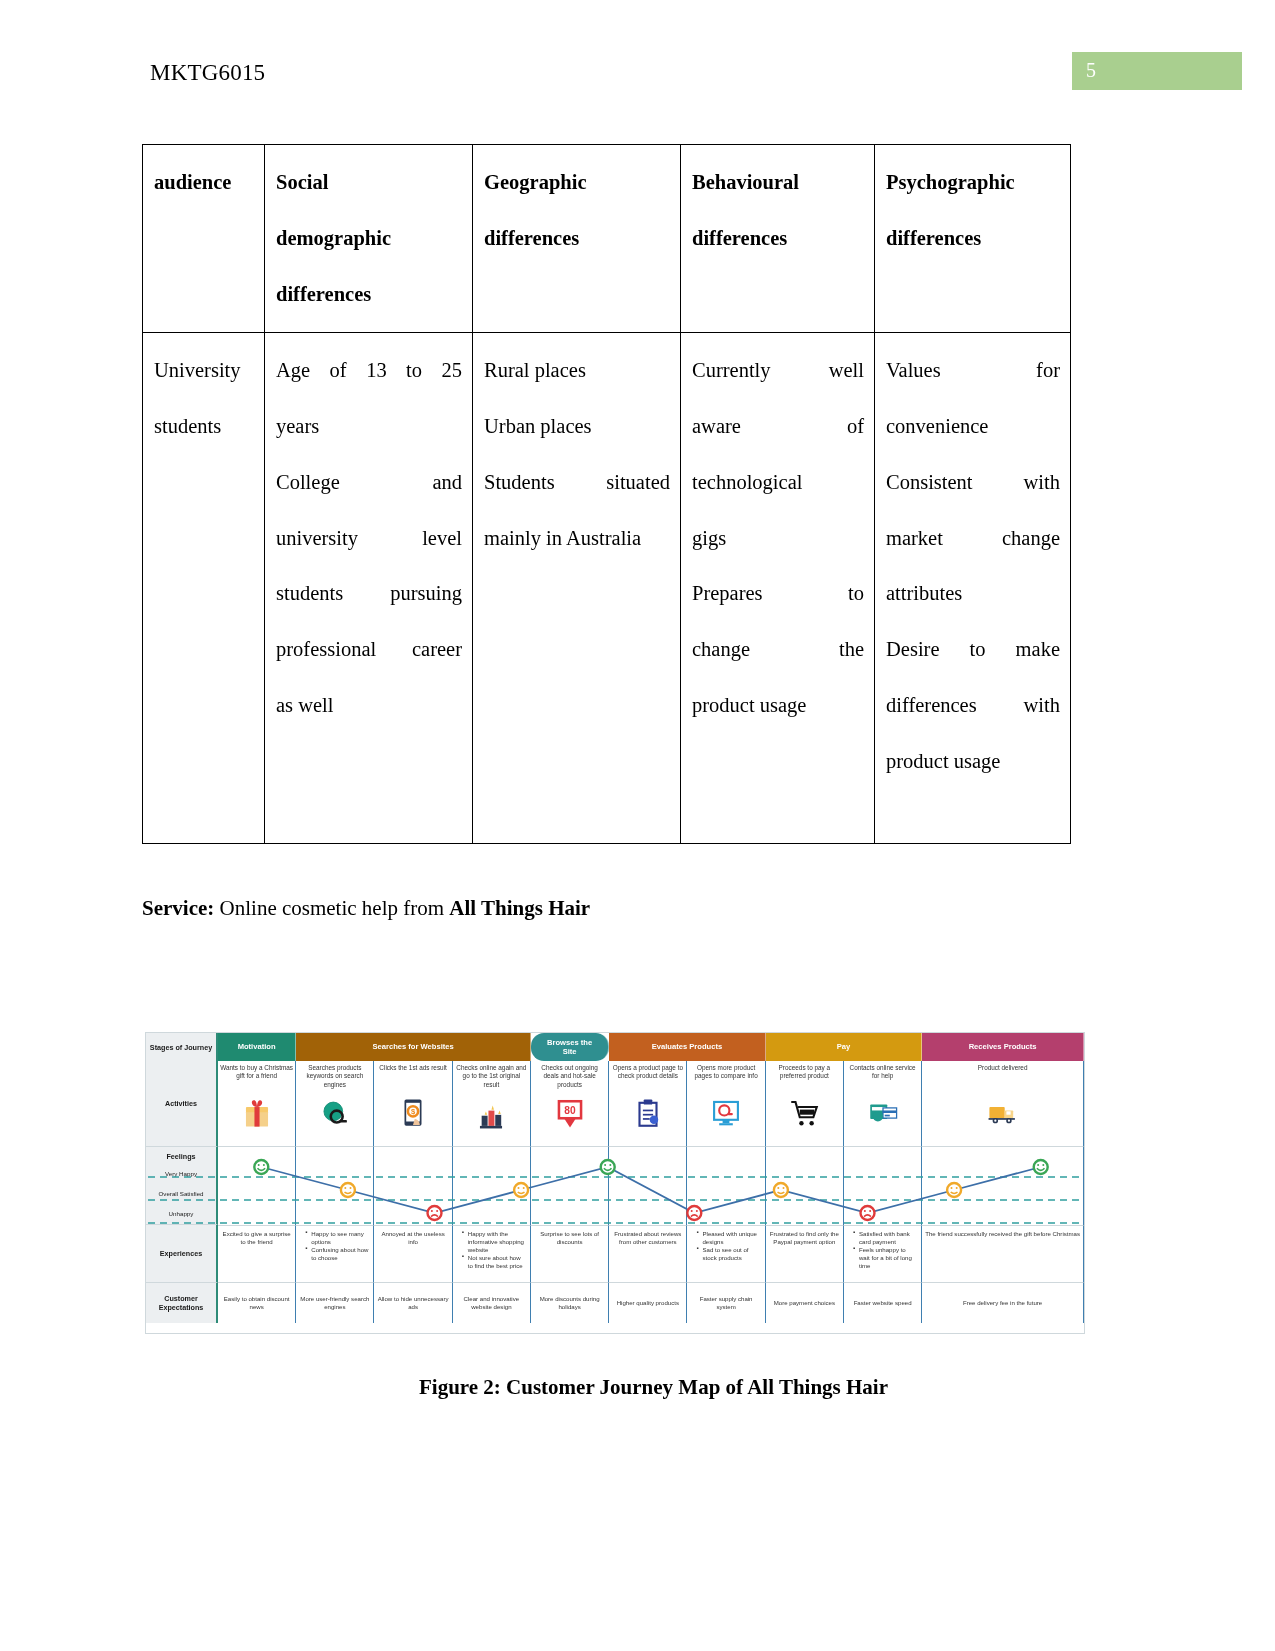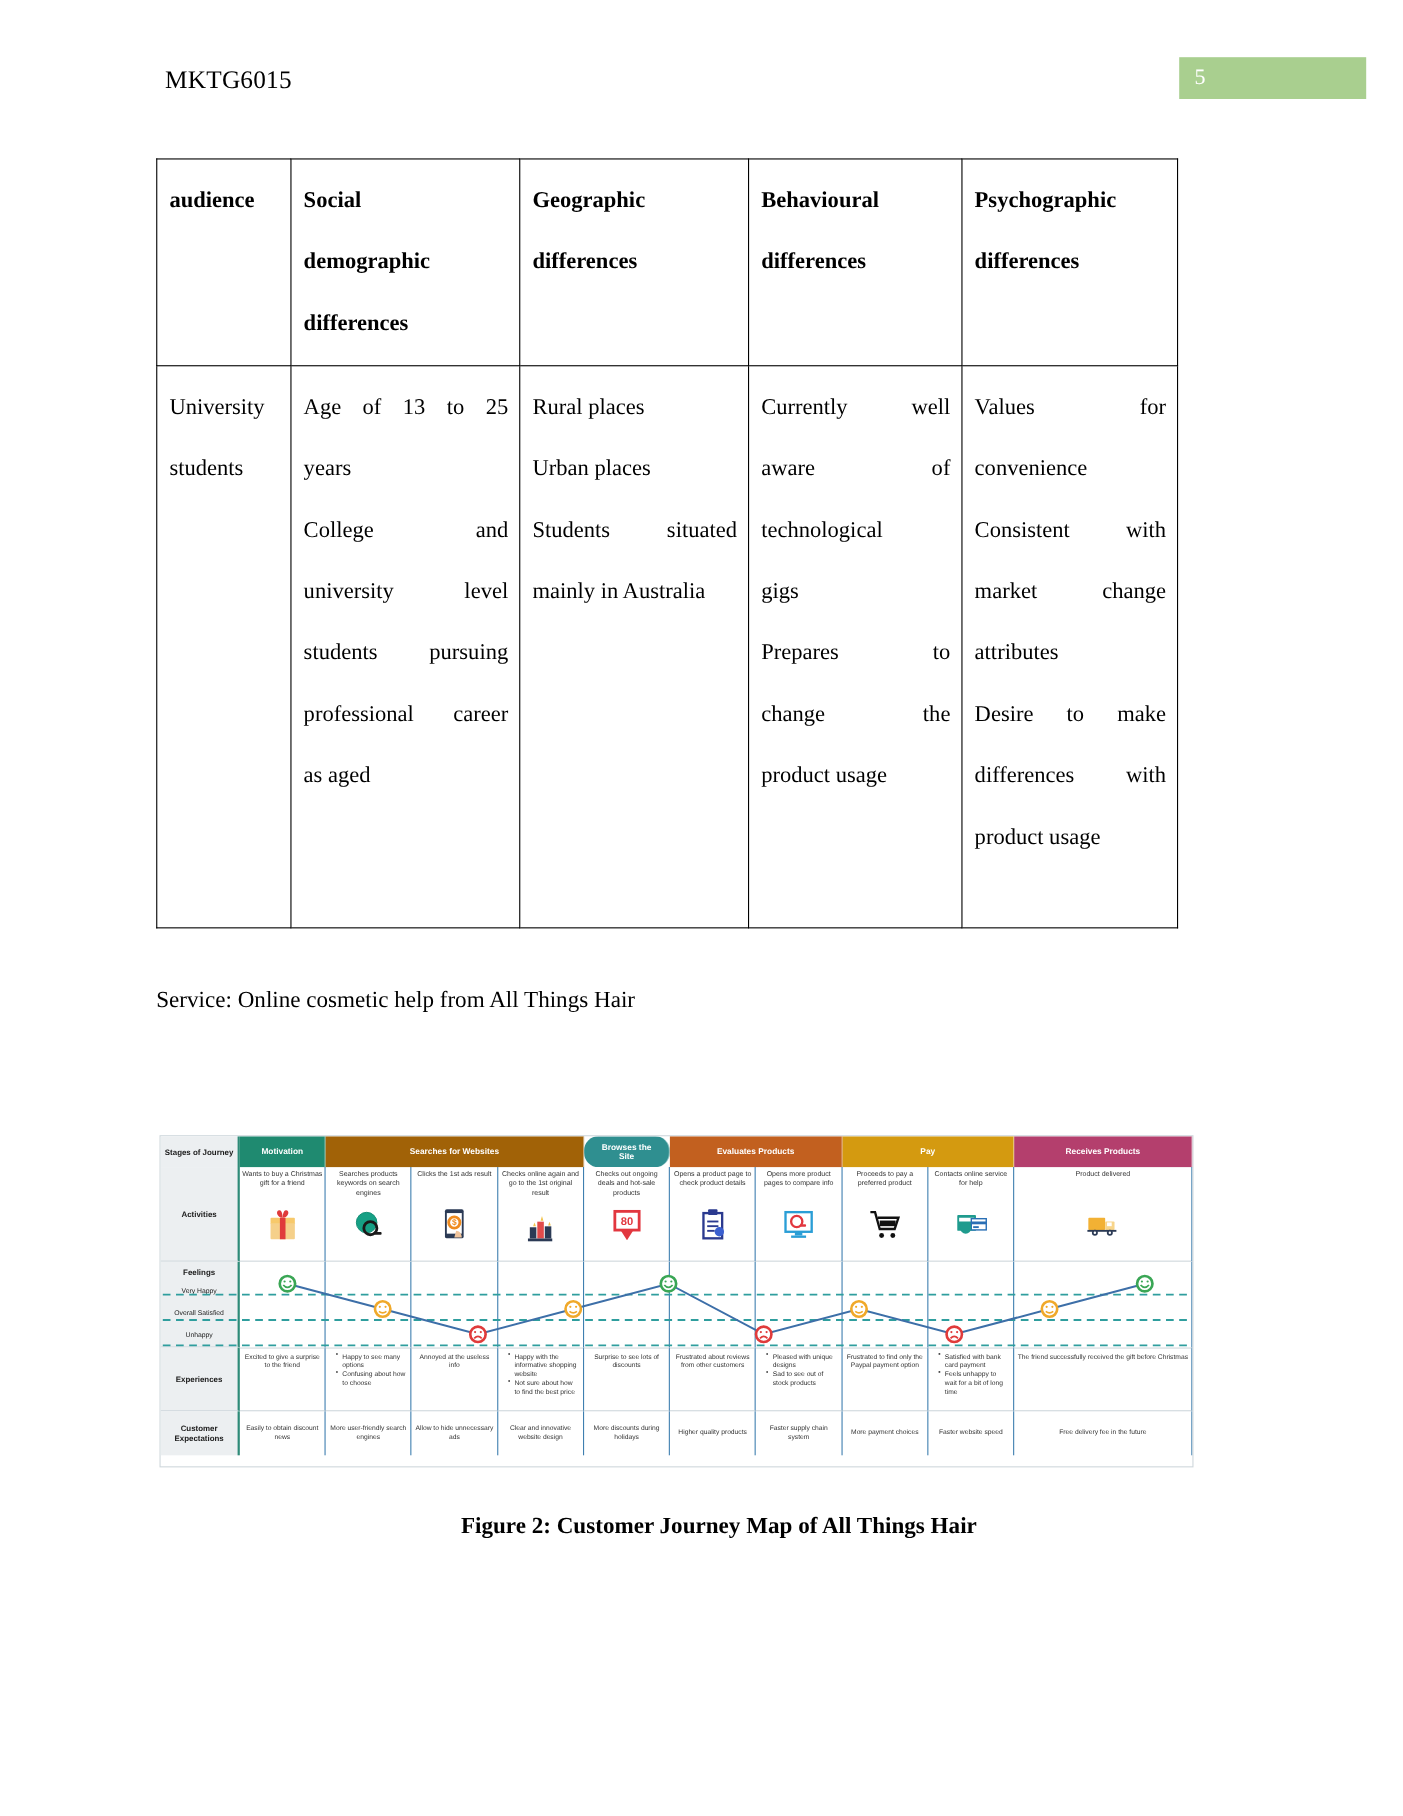--- a/index.html
+++ b/index.html
@@ -55,21 +55,21 @@
   .col-e { width:196px; }
   .cell-line { display:block; }
   .cell-line.j { text-align:justify; text-align-last:justify; }
   .body-row td { height:490px; }
 
   
   .para {
     position:absolute; left:142px;
     font-size:21px;
   }
-  .para b { font-weight:normal; }
+  .para b { font-weight:bold; }
   #p-service { top:896px; }
   #p-target  { top:963px; }
 
   
   .cjm {
     position:absolute; left:145px; top:1032px;
     width:940px; height:302px;
     background:#ffffff;
     border:1px solid #cfd8dc;
     box-sizing:border-box;
@@ -200,21 +200,21 @@
           <span class="cell-line">University</span>
           <span class="cell-line">students</span>
         </td>
         <td>
           <span class="cell-line j">Age of 13 to 25</span>
           <span class="cell-line">years</span>
           <span class="cell-line j">College and</span>
           <span class="cell-line j">university level</span>
           <span class="cell-line j">students pursuing</span>
           <span class="cell-line j">professional career</span>
-          <span class="cell-line">as aged</span>
+          <span class="cell-line">as well</span>
         </td>
         <td>
           <span class="cell-line">Rural places</span>
           <span class="cell-line">Urban places</span>
           <span class="cell-line j">Students situated</span>
           <span class="cell-line">mainly in Australia</span>
         </td>
         <td>
           <span class="cell-line j">Currently well</span>
           <span class="cell-line j">aware of</span>

